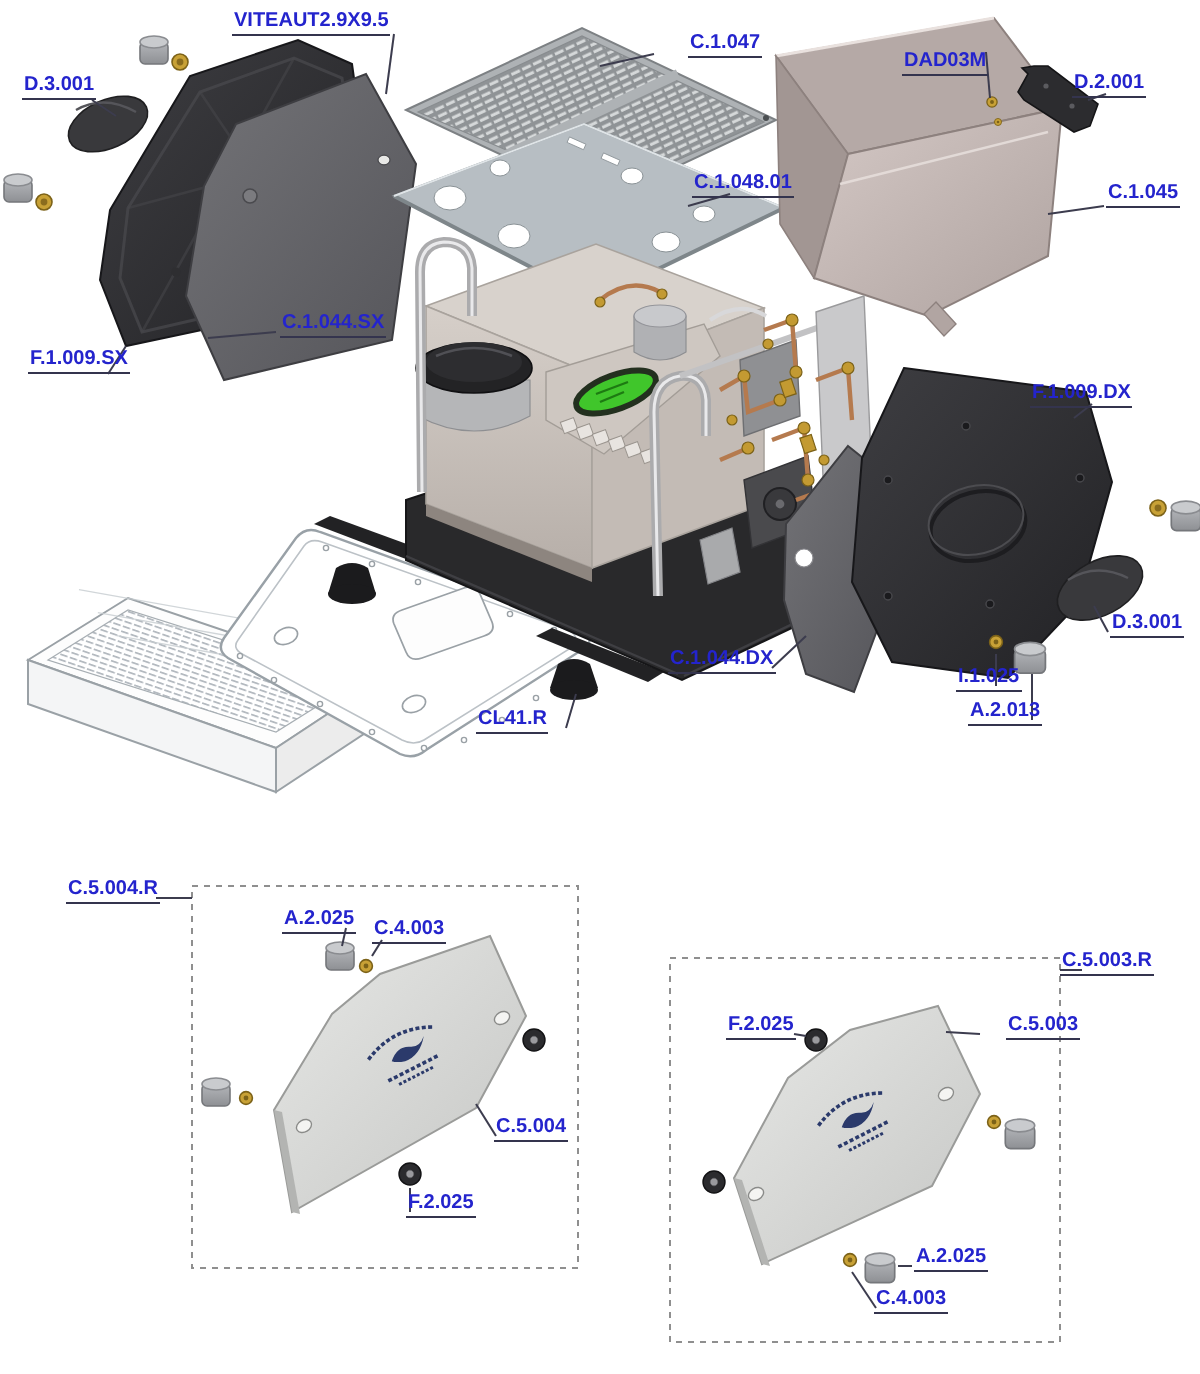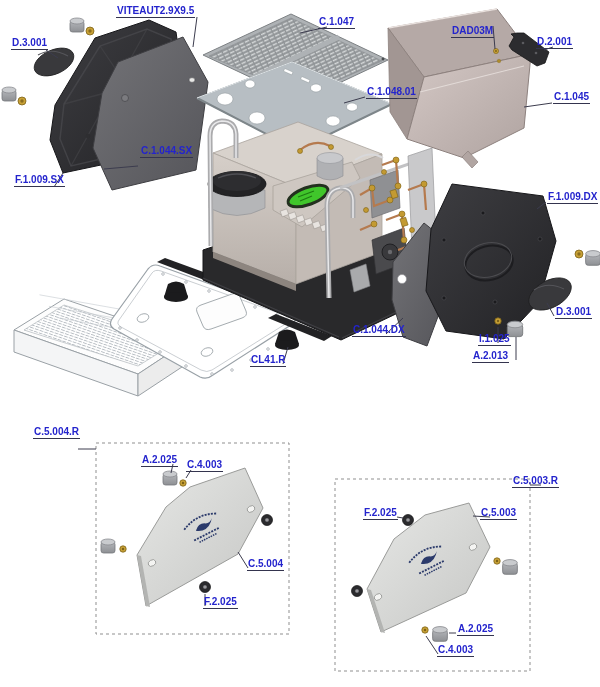--- a/index.html
+++ b/index.html
@@ -348,37 +348,37 @@
     <polyline points="541,485 530,485"></polyline>
     <polyline points="397,517 403,518"></polyline>
     <polyline points="490,517 473,516"></polyline>
     <polyline points="456,633 449,633"></polyline>
     <polyline points="438,654 426,636"></polyline>
   </g>
 </svg>
 
 <div class="lbl" style="left:116px;top:6px">VITEAUT2.9X9.5</div>
 <div class="lbl" style="left:11px;top:38px">D.3.001</div>
-<div class="lbl" style="left:140px;top:146px">C.1.044.SX</div>
+<div class="lbl" style="left:140px;top:157px">C.1.044.SX</div>
 <div class="lbl" style="left:14px;top:175px">F.1.009.SX</div>
-<div class="lbl" style="left:318px;top:17px">C.1.047</div>
-<div class="lbl" style="left:366px;top:87px">C.1.048.01</div>
+<div class="lbl" style="left:344px;top:17px">C.1.047</div>
+<div class="lbl" style="left:346px;top:87px">C.1.048.01</div>
 <div class="lbl" style="left:451px;top:26px">DAD03M</div>
 <div class="lbl" style="left:536px;top:37px">D.2.001</div>
 <div class="lbl" style="left:553px;top:92px">C.1.045</div>
-<div class="lbl" style="left:547px;top:192px">F.1.009.DX</div>
-<div class="lbl" style="left:352px;top:325px">C.1.044.DX</div>
+<div class="lbl" style="left:515px;top:192px">F.1.009.DX</div>
+<div class="lbl" style="left:334px;top:325px">C.1.044.DX</div>
 <div class="lbl" style="left:478px;top:334px">I.1.025</div>
-<div class="lbl" style="left:472px;top:351px">A.2.013</div>
+<div class="lbl" style="left:484px;top:351px">A.2.013</div>
 <div class="lbl" style="left:555px;top:307px">D.3.001</div>
-<div class="lbl" style="left:250px;top:355px">CL41.R</div>
-<div class="lbl" style="left:33px;top:427px">C.5.004.R</div>
+<div class="lbl" style="left:238px;top:355px">CL41.R</div>
+<div class="lbl" style="left:33px;top:440px">C.5.004.R</div>
 <div class="lbl" style="left:141px;top:455px">A.2.025</div>
 <div class="lbl" style="left:186px;top:460px">C.4.003</div>
 <div class="lbl" style="left:247px;top:559px">C.5.004</div>
 <div class="lbl" style="left:203px;top:597px">F.2.025</div>
-<div class="lbl" style="left:512px;top:476px">C.5.003.R</div>
+<div class="lbl" style="left:530px;top:476px">C.5.003.R</div>
 <div class="lbl" style="left:363px;top:508px">F.2.025</div>
-<div class="lbl" style="left:480px;top:508px">C.5.003</div>
+<div class="lbl" style="left:503px;top:508px">C.5.003</div>
 <div class="lbl" style="left:457px;top:624px">A.2.025</div>
 <div class="lbl" style="left:437px;top:645px">C.4.003</div>
 
 </div>
 
 </body></html>

